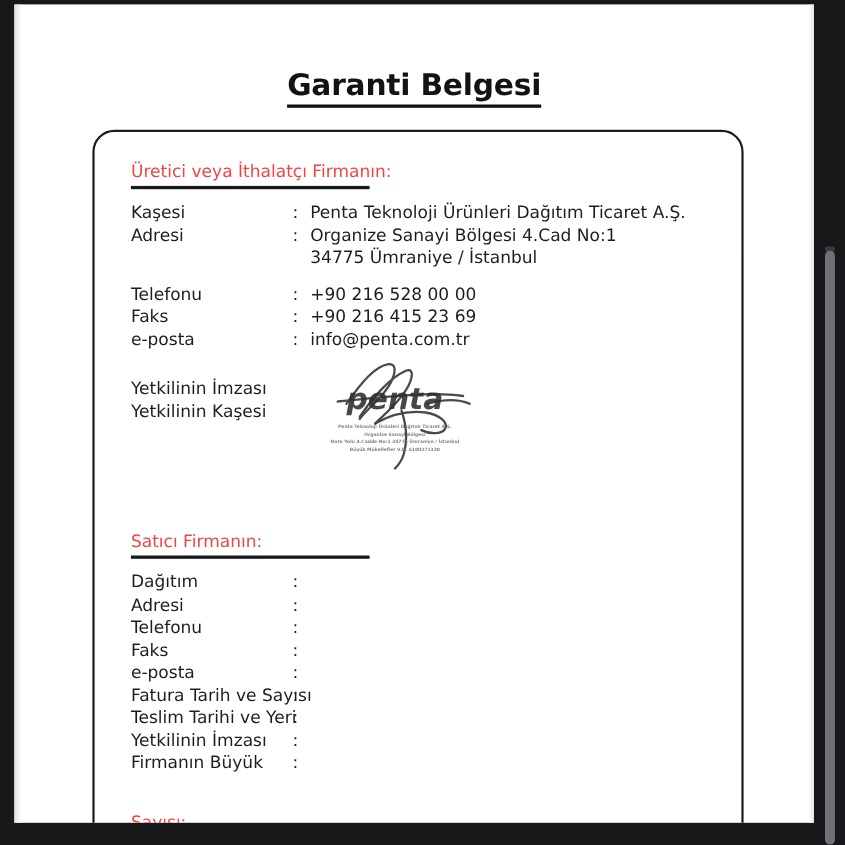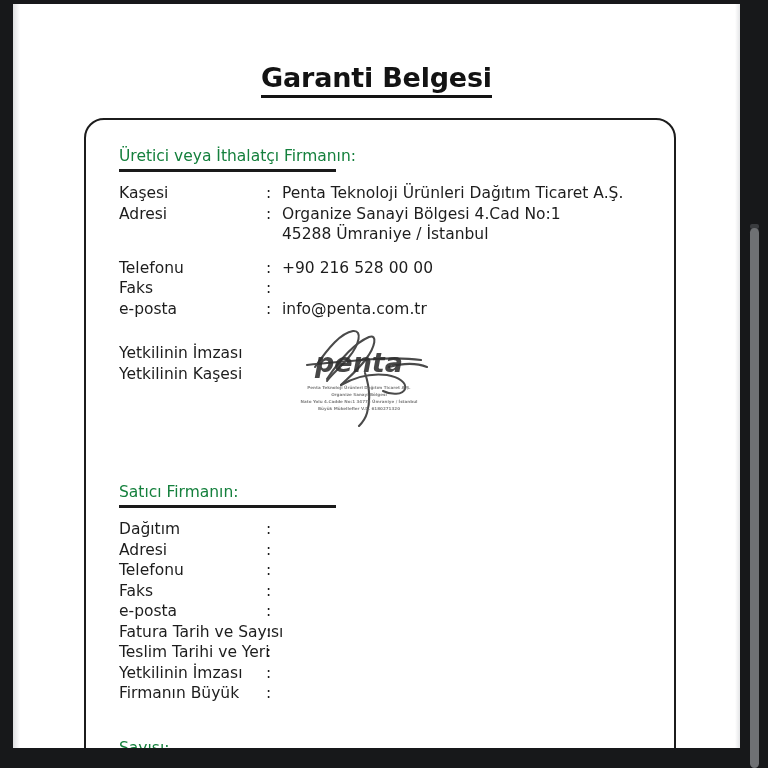--- a/index.html
+++ b/index.html
@@ -116,21 +116,21 @@
     top: 28px;
     width: 540px;
   }
 
   
   .section {
     margin-bottom: 0;
   }
   .section-heading {
     font-size: 15.5px;
-    color: #15803d;
+    color: #ef4444;
     line-height: 1.1;
     white-space: nowrap;
   }
   .section-rule {
     width: 217px;
     height: 3px;
     background: #1a1a1a;
     margin-top: 4px;
   }
 
@@ -209,34 +209,35 @@
 
             <div class="row">
               <span class="label">Adresi</span>
               <span class="colon">:</span>
               <span class="value">Organize Sanayi Bölgesi 4.Cad No:1</span>
             </div>
 
             <div class="row cont">
               <span class="label"></span>
               <span class="colon"></span>
-              <span class="value">45288  Ümraniye / İstanbul</span>
+              <span class="value">34775  Ümraniye / İstanbul</span>
             </div>
 
             <div class="spacer-sm"></div>
 
             <div class="row">
               <span class="label">Telefonu</span>
               <span class="colon">:</span>
               <span class="value">+90 216 528 00 00</span>
             </div>
 
             <div class="row">
               <span class="label">Faks</span>
               <span class="colon">:</span>
+              <span class="value">+90 216 415 23 69</span>
             </div>
 
             <div class="row">
               <span class="label">e-posta</span>
               <span class="colon">:</span>
               <span class="value">info@penta.com.tr</span>
             </div>
 
           </div>
 

